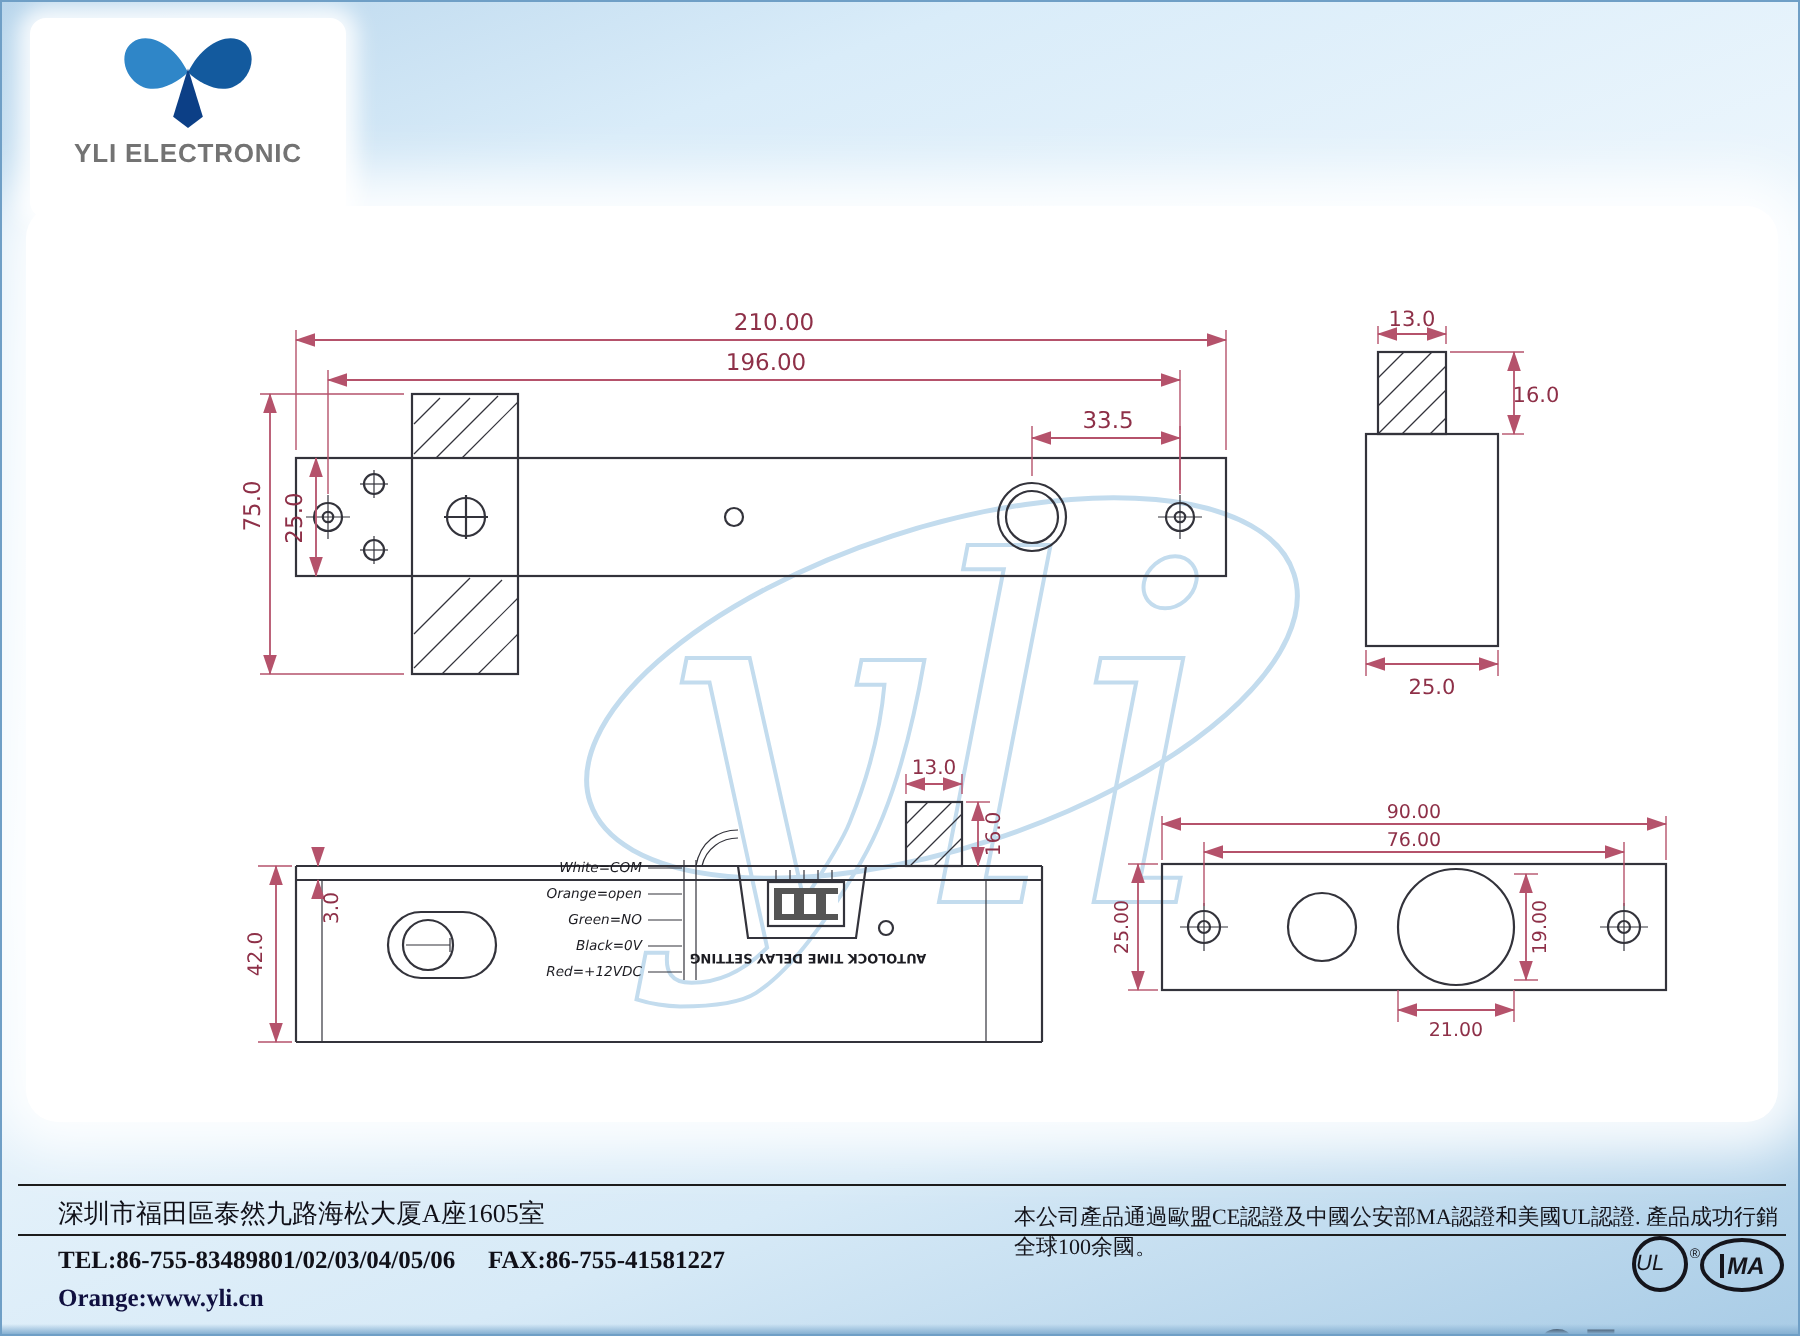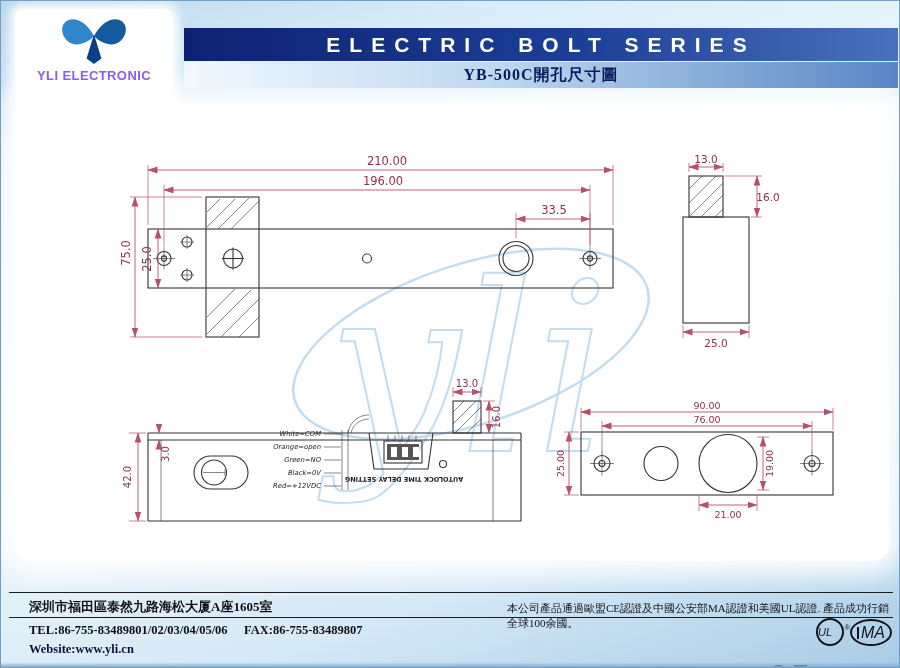--- a/index.html
+++ b/index.html
@@ -5,57 +5,57 @@
   html,body{margin:0;padding:0;}
   body{width:900px;height:668px;font-family:"Liberation Sans","DejaVu Sans",sans-serif;}
   .page{position:relative;width:898px;height:666px;border:1px solid #6f9fc6;overflow:hidden;
     background:linear-gradient(160deg,#b9d6ec 0%,#d9ecf9 18%,#eef7fd 45%,#d7eaf7 75%,#a9cce6 100%);}
   .canvas{position:absolute;left:12px;top:102px;width:876px;height:458px;background:#ffffff;
     border-radius:16px;box-shadow:0 0 26px 16px rgba(255,255,255,.9);}
   .watermark{position:absolute;left:8px;top:105px;}
   .logo-box{position:absolute;left:14px;top:8px;width:158px;height:100px;background:#ffffff;
     border-radius:8px;text-align:center;box-shadow:0 0 10px 6px rgba(255,255,255,.85);}
   .logo-mark{margin-top:3px;}
-  .brand{color:#8b5cf6;font-weight:bold;font-size:13px;letter-spacing:.4px;}
+  .brand{color:#737373;font-weight:bold;font-size:13px;letter-spacing:.4px;}
   .brand-cn{color:#18a040;font-weight:bold;font-size:16px;letter-spacing:7px;margin-top:1px;
     font-family:"Liberation Serif","DejaVu Serif",serif;}
   .banner{position:absolute;left:183px;top:27px;width:714px;height:60px;}
   .banner-title{height:33px;line-height:33px;text-align:center;color:#ffffff;font-size:21px;font-weight:bold;
     letter-spacing:9px;background:linear-gradient(90deg,#0e2272 0%,#1c3f97 55%,#4971bd 100%);}
   .banner-sub{height:26px;line-height:26px;text-align:center;color:#0a1c5e;font-size:16px;font-weight:bold;
     letter-spacing:1px;font-family:"Liberation Serif","DejaVu Serif",serif;border-top:1px solid #e8f2fb;
     background:linear-gradient(90deg,#f2f9fe 0%,#bcd7ee 45%,#5a85c4 100%);}
   .drawing{position:absolute;}
   #d1{left:120px;top:140px;} #d2{left:660px;top:150px;} #d3{left:120px;top:373px;} #d4{left:555px;top:400px;}
   svg .draw{stroke:#33333b;stroke-width:1.1;fill:none;}
   svg .thin{stroke:#33333b;stroke-width:.6;fill:none;}
   svg .dim{stroke:#b5526b;stroke-width:.9;fill:none;}
   svg .ext{stroke:#b5526b;stroke-width:.7;fill:none;}
   svg text.dimtxt{fill:#8e3048;font-family:"DejaVu Sans",sans-serif;}
   svg text.lbl{fill:#1c1c22;font-family:"DejaVu Sans",sans-serif;}
   .footer-company{position:absolute;left:28px;top:562px;font-size:18px;font-weight:bold;color:#17177a;
     letter-spacing:1.5px;font-family:"Liberation Serif","DejaVu Serif",serif;}
   .rule{position:absolute;left:8px;width:884px;border-top:1.6px solid #1c1c1c;}
   .r1{top:591px;} .r2{top:616px;}
-  .footer-address{position:absolute;left:28px;top:597px;font-size:13px;font-weight:bold;color:#101018;
+  .footer-address{position:absolute;left:28px;top:597px;font-size:13px;font-weight:normal;color:#101018;
     font-family:"Liberation Serif","DejaVu Serif",serif;}
   .footer-line{position:absolute;font-size:12.5px;font-weight:bold;color:#101018;
     font-family:"Liberation Serif","DejaVu Serif",serif;text-align:center;}
   .tel{left:28px;top:622px;} .fax{left:243px;top:622px;}
   .web{left:28px;top:641px;color:#101040;} .mail{left:243px;top:641px;color:#101040;}
   .cert-note{position:absolute;left:506px;top:600px;width:388px;font-size:11px;color:#15151c;
     font-family:"Liberation Serif","DejaVu Serif",serif;}
   .cert-ce{position:absolute;left:768px;top:613px;font-size:25px;font-weight:bold;letter-spacing:5px;color:#15151c;margin-top:46px;}
   .cert-ul{position:absolute;left:815px;top:617px;width:24px;height:24px;border:2px solid #15151c;border-radius:50%;
     line-height:24px;font-size:11px;font-weight:normal;font-style:italic;color:#15151c;}
   .cert-ul .reg{position:absolute;right:-8px;top:-4px;font-size:7px;font-style:normal;}
   .cert-ma{position:absolute;left:849px;top:618px;width:38px;height:23px;border:2px solid #15151c;border-radius:50%;
     display:flex;align-items:center;justify-content:center;color:#15151c;}
   .cert-ma .bar{width:2px;height:12px;background:#15151c;margin-right:2px;}
-  .cert-ma .txt{font-size:16px;font-weight:normal;font-style:italic;}
+  .cert-ma .txt{font-size:12px;font-weight:bold;font-style:italic;}
   .bottom-edge{position:absolute;left:0;bottom:0;width:100%;height:5px;
     background:linear-gradient(180deg,rgba(130,170,205,0),#86b0d2);}
 </style>
 </head>
 <body>
 
 <div class="page">
 
   <div class="canvas"></div>
 
@@ -66,24 +66,20 @@
 
   <div class="logo-box">
     <svg class="logo-mark" width="76" height="52" viewBox="0 0 76 56">
       <path d="M38,26 C30,10 16,4 8,10 C0,16 4,30 14,34 C22,37 32,32 38,26 Z" fill="#2f86c8"></path>
       <path d="M38,26 C46,10 60,4 68,10 C76,16 72,30 62,34 C54,37 44,32 38,26 Z" fill="#135a9e"></path>
       <path d="M38,24 L30,50 L38,56 L46,50 Z" fill="#0c3f86"></path>
     </svg>
     <div class="brand">YLI ELECTRONIC</div>
   </div>
 
-  <div class="banner">
-    <div class="banner-title">ELECTRIC BOLT SERIES</div>
-    <div class="banner-sub">YB-500C開孔尺寸圖</div>
-  </div>
 
   <svg id="d1" class="drawing" width="520" height="230" viewBox="0 0 520 230">
     <defs>
       <marker id="aw1" viewBox="0 0 10 10" refX="9.5" refY="5" markerWidth="10" markerHeight="10" orient="auto-start-reverse" markerUnits="userSpaceOnUse">
         <path d="M0,1.6 L10,5 L0,8.4 Z" fill="#b5526b"></path>
       </marker>
     </defs>
     <g>
       <rect class="draw" x="85" y="56" width="53" height="140"></rect>
       <line class="thin" x1="86" y1="86" x2="114" y2="58"></line>
@@ -324,22 +320,22 @@
         <line class="ext" x1="201" y1="94" x2="201" y2="110"></line>
       <line class="dim" x1="143" y1="104" x2="201" y2="104" marker-start="url(#aw4)" marker-end="url(#aw4)"></line>
       <text class="dimtxt" x="172" y="117" font-size="9.5" text-anchor="middle">21.00</text>
     </g>
   </svg>
 
   <div class="rule r1"></div>
   <div class="footer-address">深圳市福田區泰然九路海松大厦A座1605室</div>
   <div class="rule r2"></div>
   <div class="footer-line tel">TEL:86-755-83489801/02/03/04/05/06</div>
-  <div class="footer-line fax">FAX:86-755-83489807</div>
-  <div class="footer-line web">Website:www.yli.cn</div>
+  <div class="footer-line fax">FAX:86-755-41581227</div>
+  <div class="footer-line web">Orange:www.yli.cn</div>
   <div class="cert-note">本公司產品通過歐盟CE認證及中國公安部MA認證和美國UL認證. 產品成功行銷全球100余國。</div>
   <div class="cert-ce">CE</div>
   <div class="cert-ul"><span>UL</span><span class="reg">®</span></div>
   <div class="cert-ma">
       <span class="bar"></span>
       <span class="txt">MA</span>
     </div>
 
   <div class="bottom-edge"></div>
 </div>

